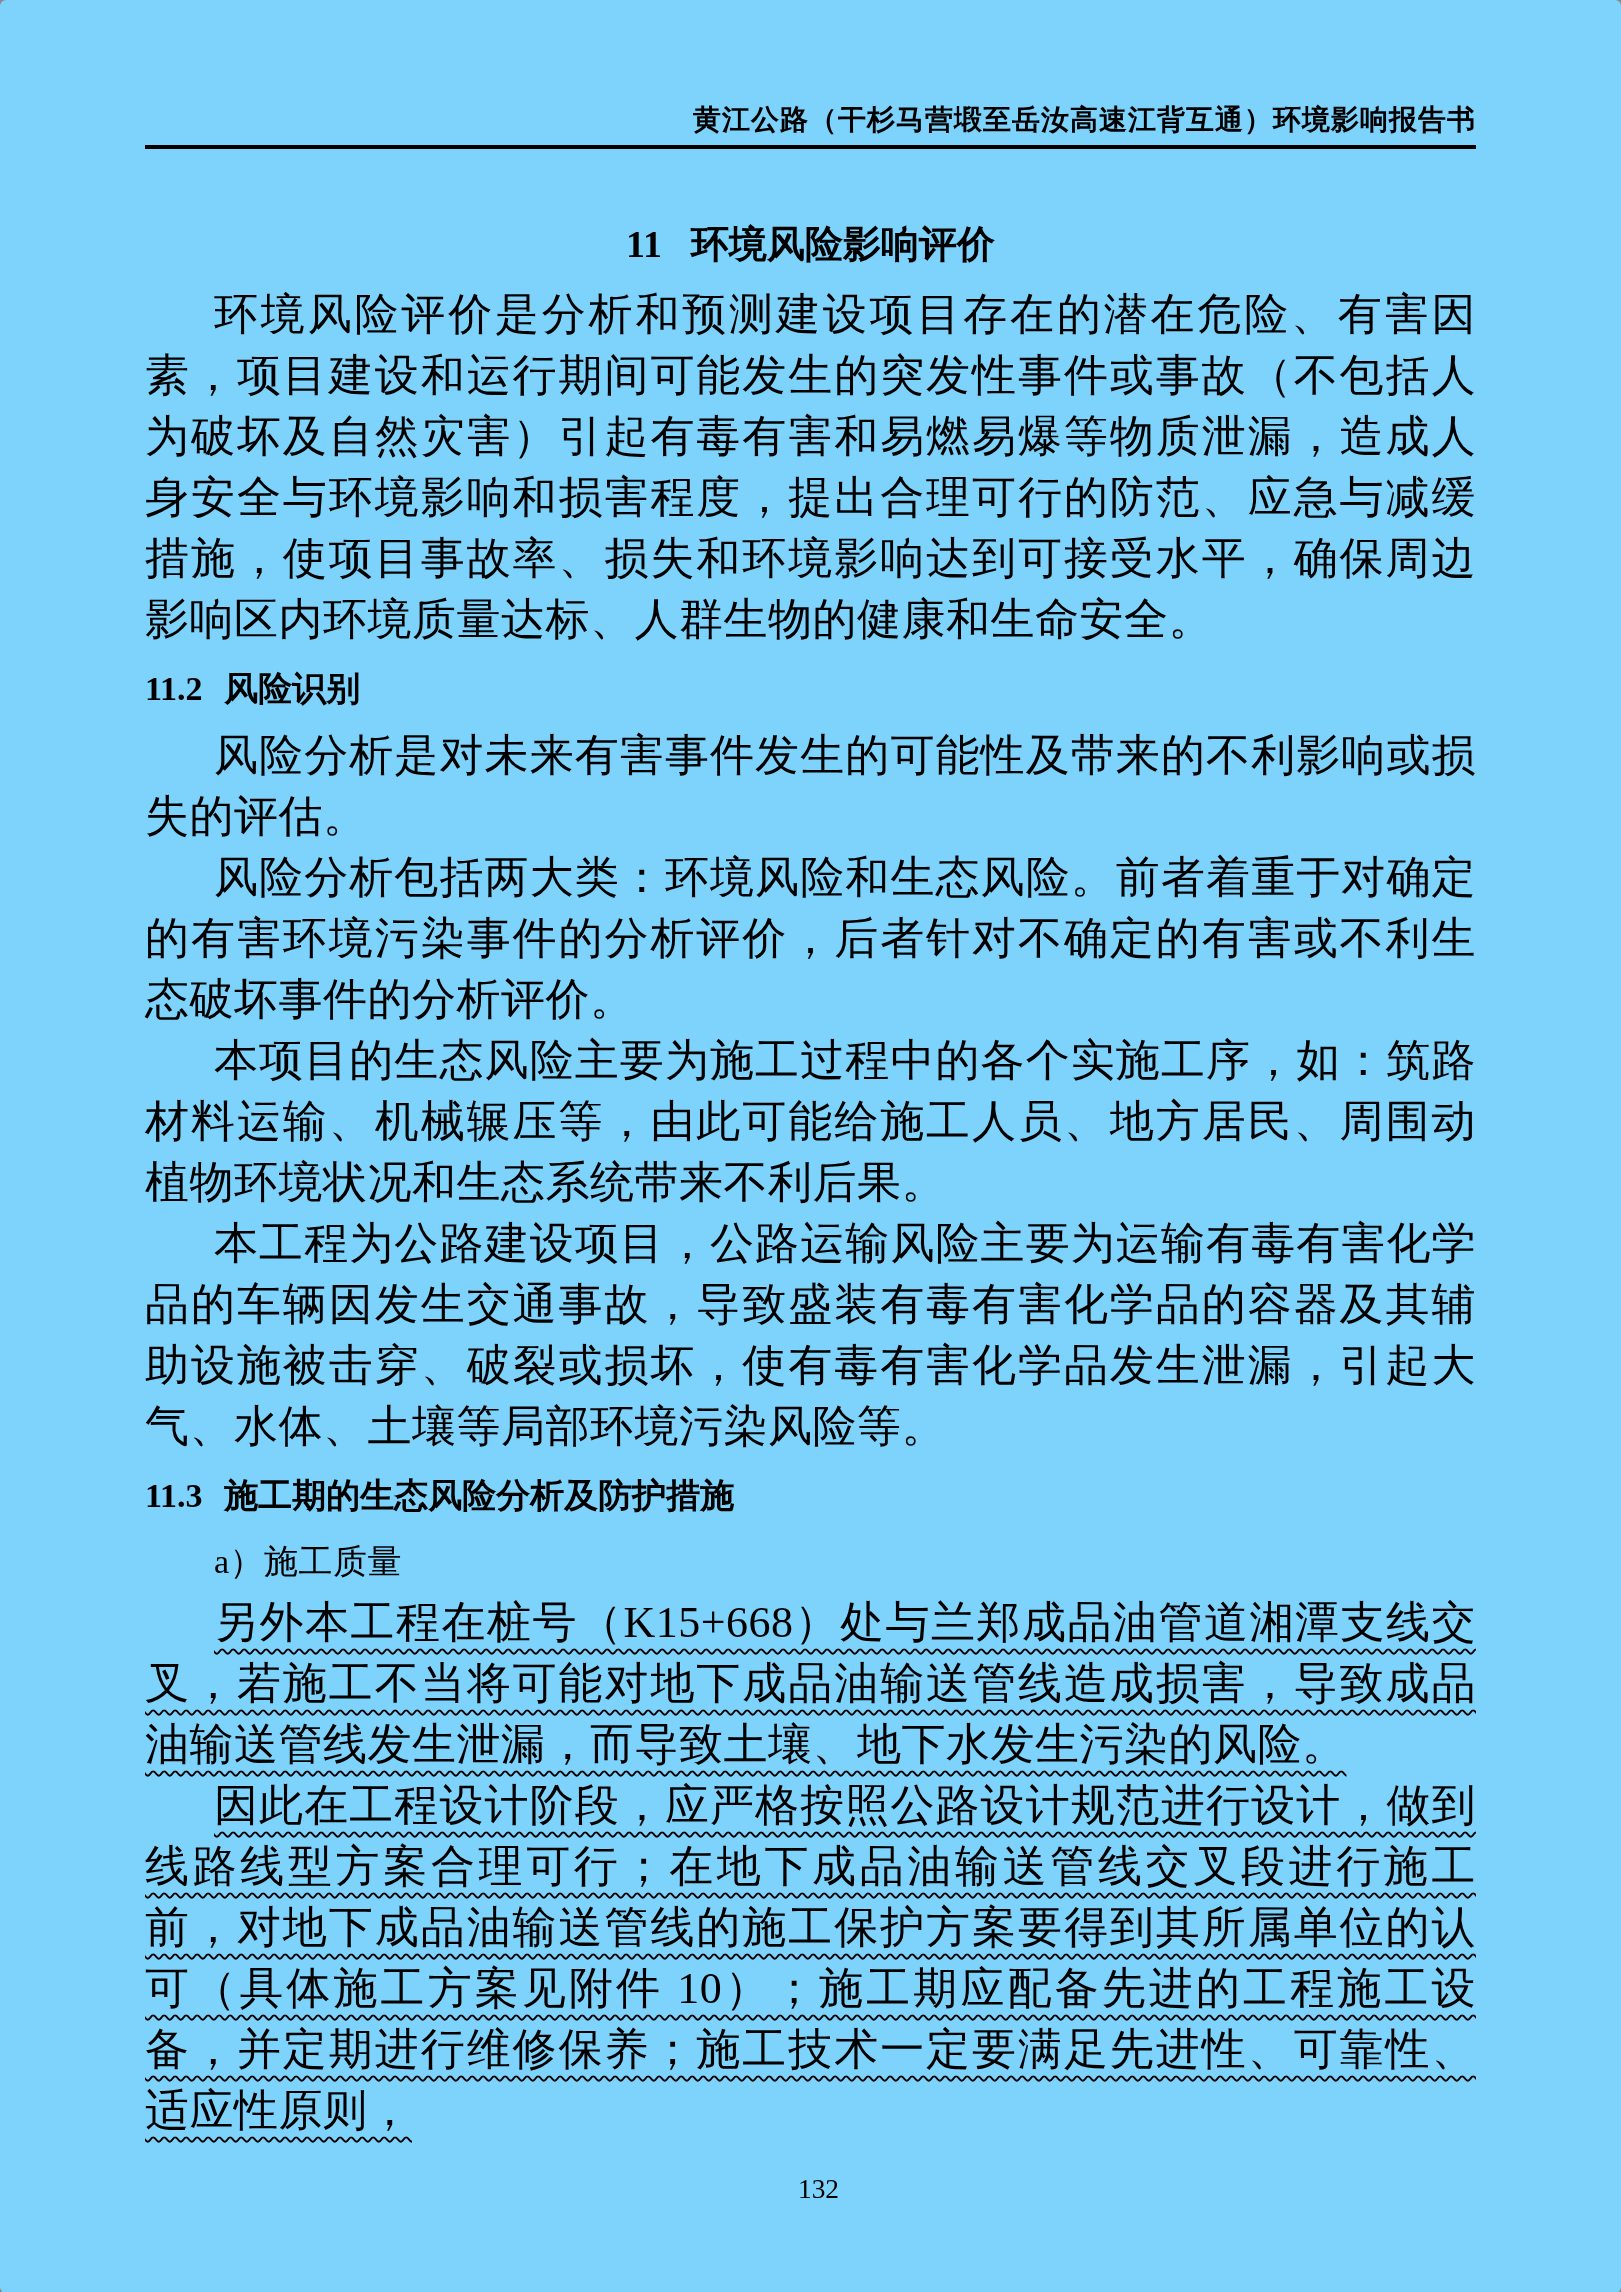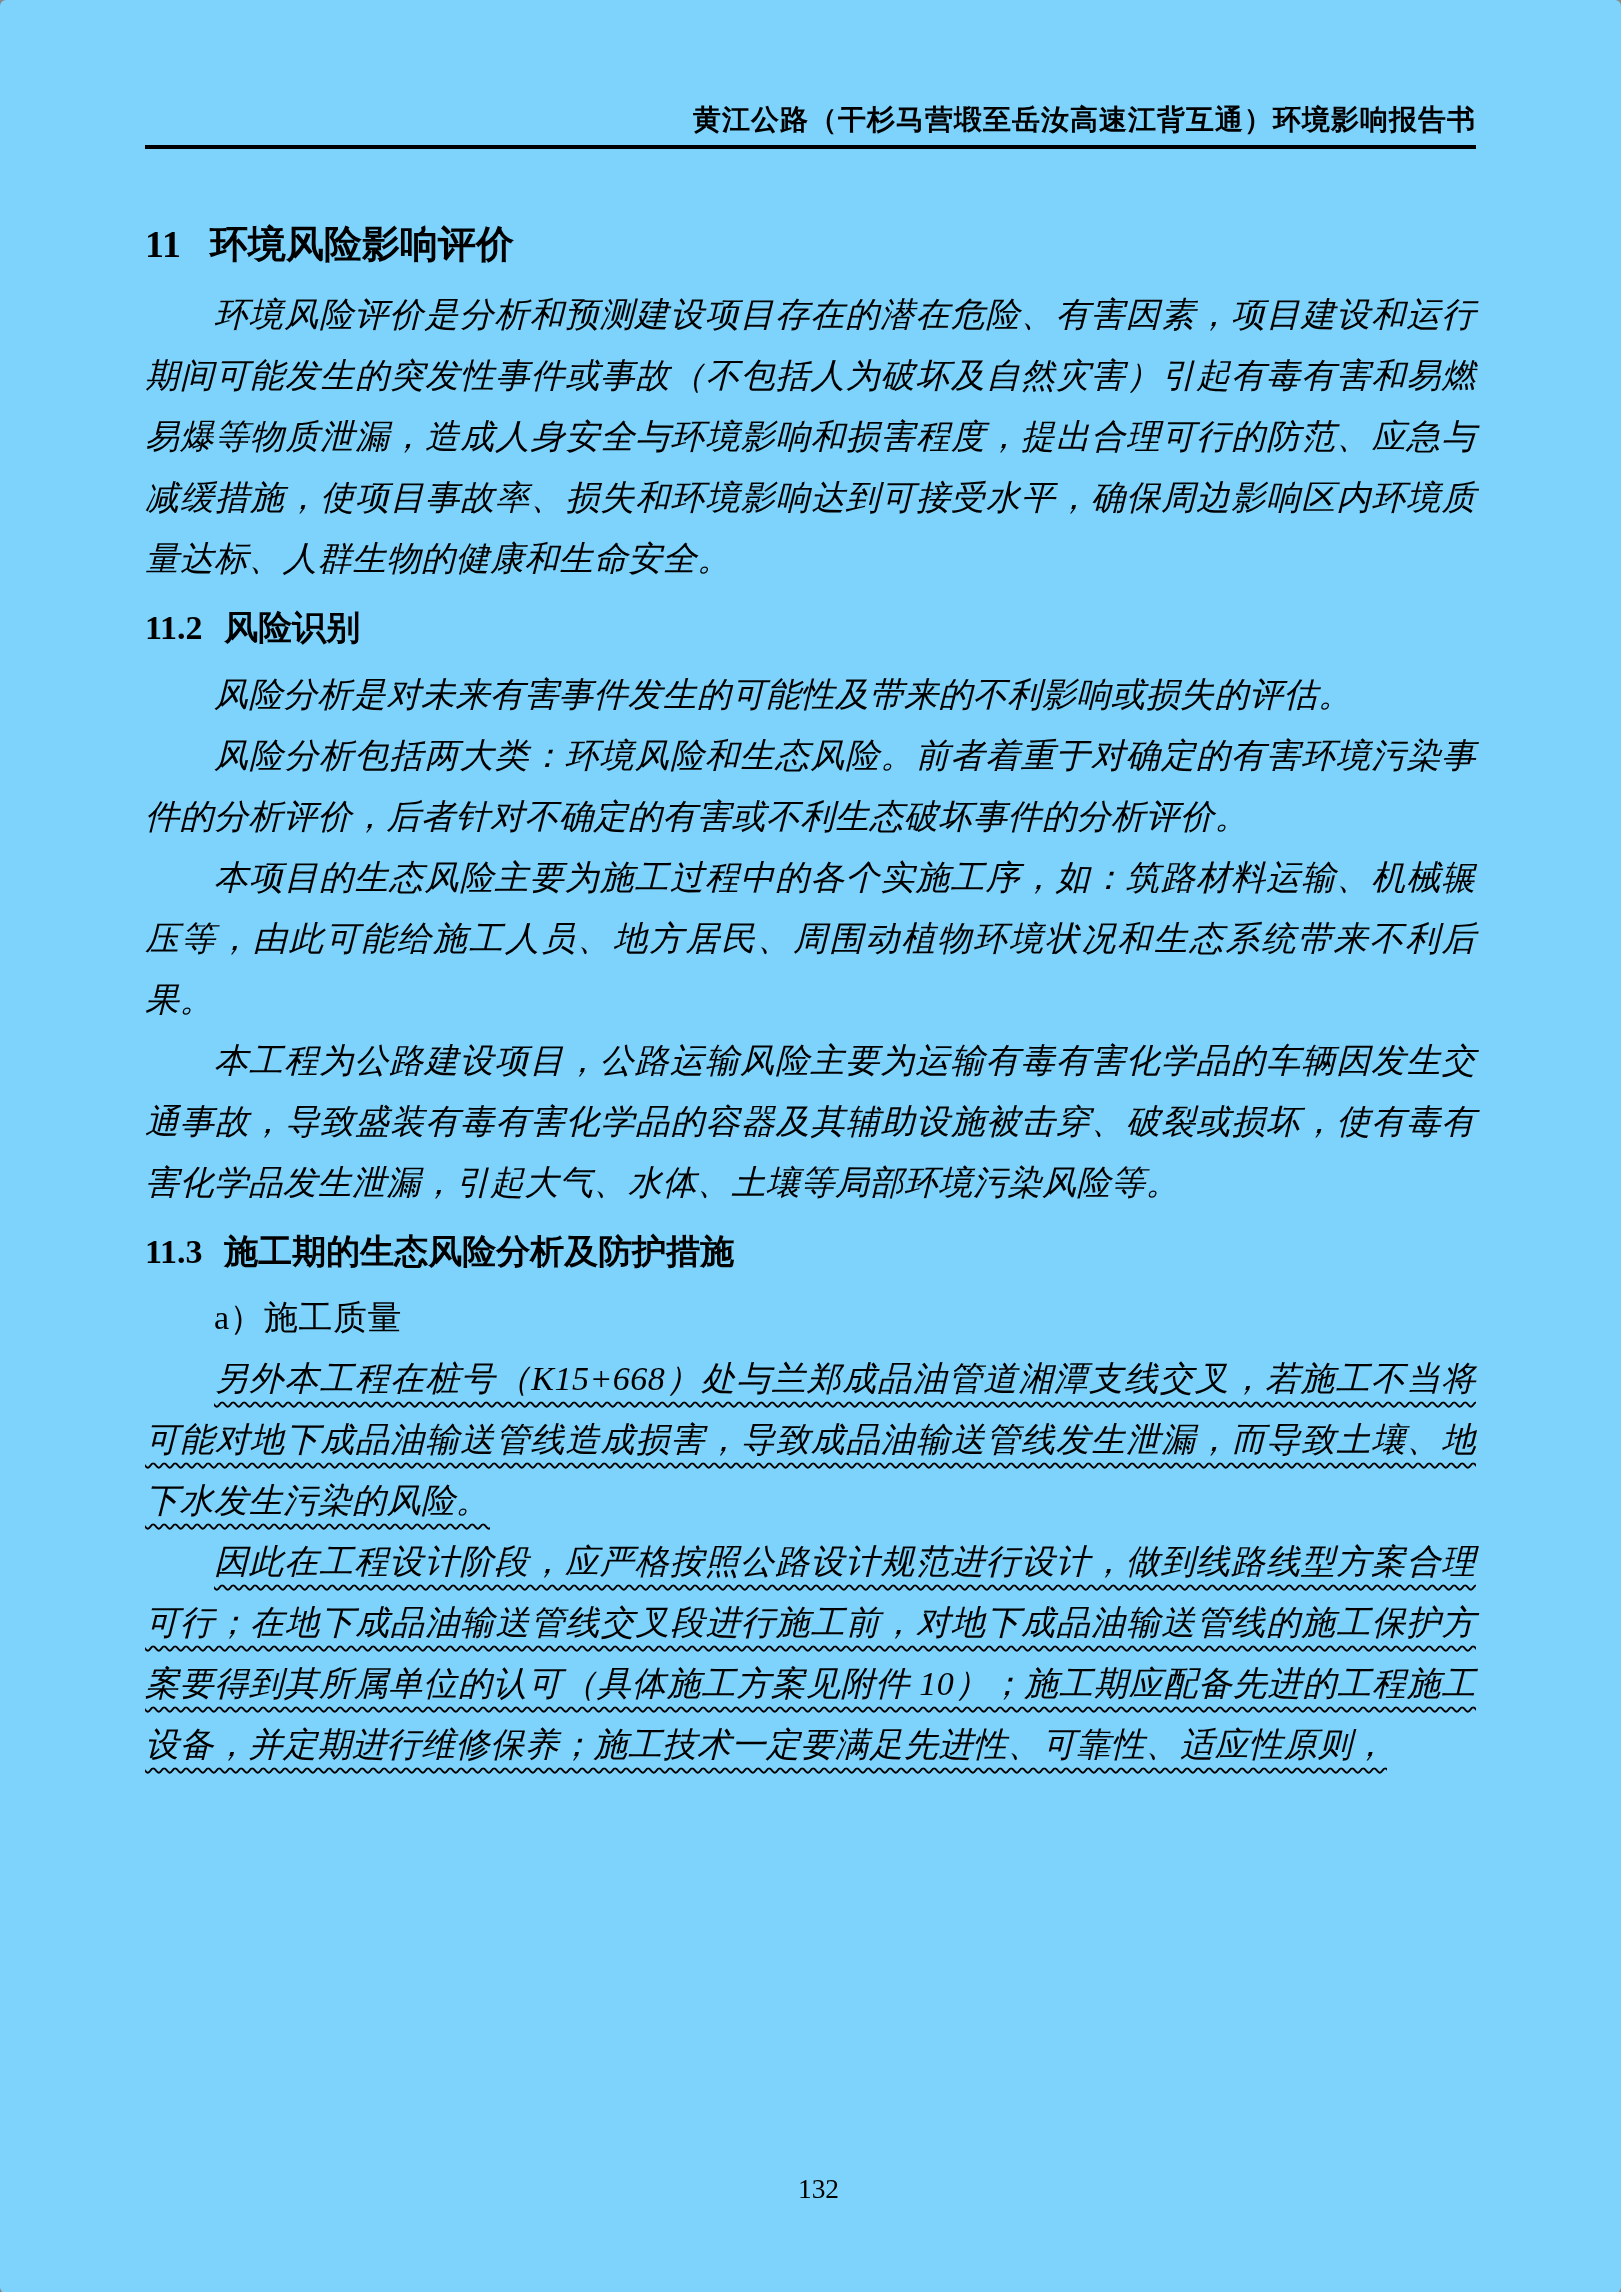--- a/index.html
+++ b/index.html
@@ -30,42 +30,42 @@
     border: none;
     border-bottom: 4.9px solid #000;
     margin: 7.8px 0 0 0;
   }
   .h1 {
     margin: 71px 0 15.7px 0;
     font-size: 38px;
     line-height: 49px;
     font-weight: bold;
     font-family: "DejaVu Sans", "Liberation Sans", sans-serif;
+    text-align: center;
   }
   .h2 {
     margin: 13.7px 0 11.8px 0;
     font-size: 34px;
     line-height: 49px;
     font-weight: bold;
     font-family: "DejaVu Sans", "Liberation Sans", sans-serif;
   }
   .h-num {
     font-family: "Liberation Serif", "DejaVu Serif", serif;
     margin-right: 21.6px;
   }
   .h1 .h-num { margin-right: 29px; }
   .para {
     margin: 0;
-    font-size: 34px;
+    font-size: 44px;
     line-height: 61px;
     text-align: justify;
     text-justify: inter-character;
     text-indent: 69px;
     letter-spacing: 0.5px;
-    font-style: italic;
   }
   .sub-heading {
     margin: 0;
     font-size: 34px;
     line-height: 61px;
     text-indent: 69px;
     letter-spacing: 0.5px;
   }
   .wavy {
     text-decoration-line: underline;

